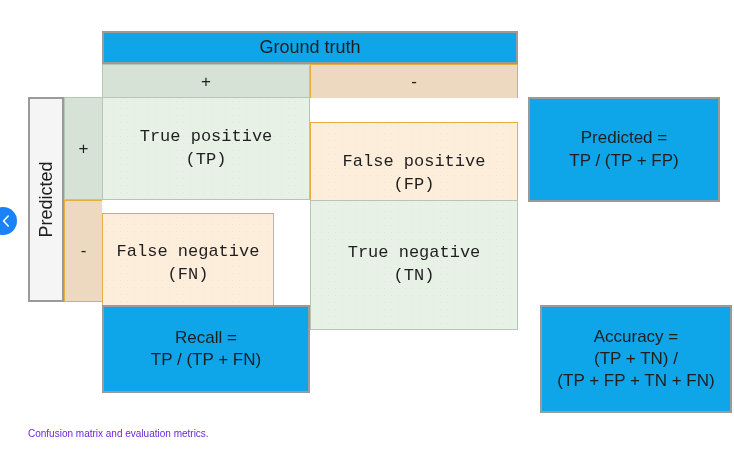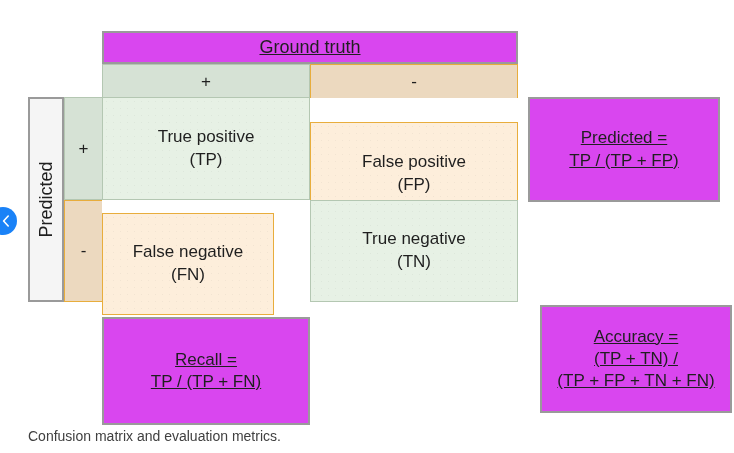--- a/index.html
+++ b/index.html
@@ -14,31 +14,30 @@
     overflow: hidden;
     font-family: "Liberation Sans", sans-serif;
     color: #1a1a1a;
   }
 
   
   .abs { position: absolute; box-sizing: border-box; }
 
   
   .plainbox {
-    background: #d946ef;
+    background: #0ea5e9;
     border: 2px solid #9a9a9a;
     display: flex;
     align-items: center;
     justify-content: center;
     text-align: center;
     font-size: 17px;
     line-height: 1.3;
     color: #1f1f1f;
     white-space: pre-line;
-    text-decoration: underline;
   }
 
   
   #ground-truth-header {
     left: 102px;
     top: 31px;
     width: 416px;
     height: 33px;
     font-size: 18px;
   }
@@ -117,46 +116,47 @@
     display: flex;
     align-items: center;
     justify-content: center;
     text-align: center;
     font-size: 17px;
     line-height: 1.35;
     white-space: pre-line;
     color: #1f1f1f;
     background-image: radial-gradient(rgba(0,0,0,0.045) 0.6px, transparent 0.7px);
     background-size: 7px 7px;
+    font-family: Liberation Mono, monospace;
   }
   .quad-green {
     background-color: #e7f1e5;
     border: 1px solid #b4c7b2;
   }
   .quad-orange {
     background-color: #fdeedb;
     border: 1px solid #e8ad3c;
     margin-top: 25px;
   }
   #cell-tp { left: 102px; top: 97px;  width: 208px; height: 103px; }
   #cell-fp { left: 310px; top: 97px;  width: 208px; height: 103px; }
   #cell-fn { left: 102px; top: 188px; width: 172px; height: 102px; }
-  #cell-tn { left: 310px; top: 200px; width: 208px; height: 102px; }
+  #cell-tn { left: 310px; top: 200px; width: 208px; height: 130px; }
 
   
   #precision-box { left: 528px; top: 97px;  width: 192px; height: 105px; }
-  #recall-box    { left: 102px; top: 317px; width: 208px; height: 108px; }
+  #recall-box    { left: 102px; top: 305px; width: 208px; height: 88px; }
   #accuracy-box  { left: 528px; top: 305px; width: 192px; height: 108px; margin-left: 12px; }
 
   
   #caption {
     left: 28px;
     top: 428px;
-    font-size: 14px;
-    color: #404040;
+    font-size: 10px;
+    color: #6d28d9;
     white-space: nowrap;
     text-align: right;
   }
 
   
   #carousel-prev {
     left: -11px;
     top: 207px;
     width: 28px;
     height: 28px;

